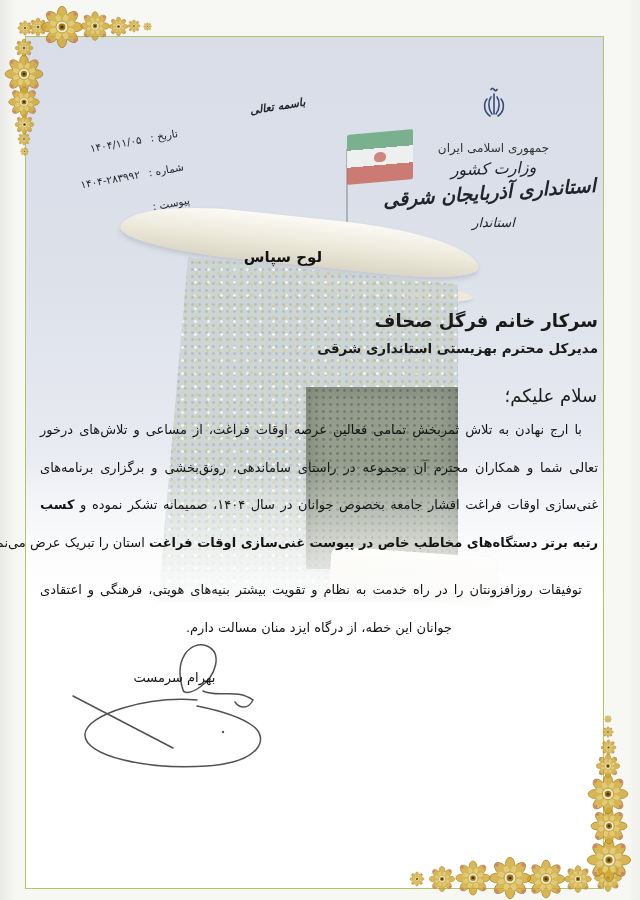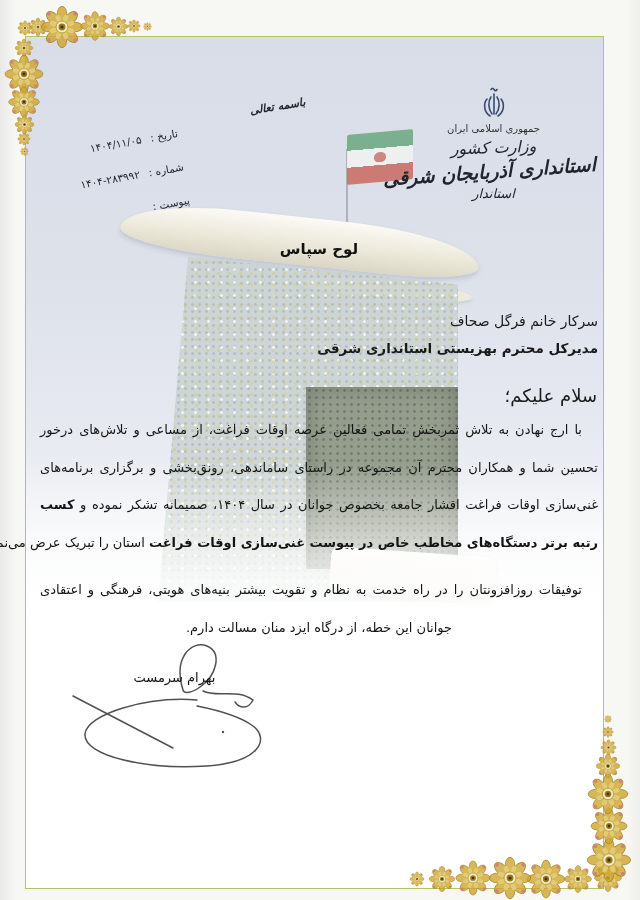--- a/index.html
+++ b/index.html
@@ -42,32 +42,32 @@
     background-image:radial-gradient(rgba(55,66,50,.5) 1px,transparent 1.6px);
     background-size:7px 7px;box-shadow:inset 0 0 20px rgba(35,45,35,.4);}
   .sill{position:absolute;left:200px;top:335px;width:165px;height:46px;
     background:linear-gradient(180deg,#fcfbf6,#e7e4d3);border-radius:8px;
     transform:rotate(4deg);box-shadow:0 2px 4px rgba(125,125,140,.3);}
   .fade{position:absolute;left:0;top:0;width:100%;height:100%;
     background:linear-gradient(180deg,rgba(255,255,255,0) 50%,rgba(255,255,255,.85) 64%,#fff 71%);}
   
   .letterhead{position:absolute;right:44px;top:86px;width:205px;text-align:center;color:#20242c;}
   .emblem{display:block;margin:0 auto;}
-  .emblem-caption{font-size:10px;letter-spacing:.5px;color:#333;margin-top:1px;}
+  .emblem-caption{font-size:12px;letter-spacing:.5px;color:#333;margin-top:19px;}
   .lh-ministry{font-size:16px;font-style:italic;margin-top:4px;transform:rotate(-2deg);}
   .lh-org{font-size:19px;font-style:italic;font-weight:bold;margin-top:3px;transform:rotate(-4deg);white-space:nowrap;}
-  .lh-office{font-size:13px;font-style:italic;margin-top:4px;}
+  .lh-office{font-size:13px;font-style:italic;margin-top:12px;}
   .bismillah{position:absolute;left:230px;top:100px;width:95px;text-align:center;
     font-size:11px;font-style:italic;font-weight:bold;transform:rotate(-9deg);color:#23262c;}
   .meta{position:absolute;left:28px;top:136px;width:158px;transform:rotate(-10deg);font-size:10.5px;color:#23262c;}
   .meta-row{display:flex;justify-content:flex-start;gap:9px;line-height:21px;margin-bottom:13px;white-space:nowrap;}
   .meta-label{font-weight:500;}
-  .title{position:absolute;left:0;top:240px;width:566px;text-align:center;font-size:15px;font-weight:bold;color:#111;margin-left:36px;}
+  .title{position:absolute;left:0;top:248px;width:566px;text-align:center;font-size:15px;font-weight:bold;color:#111;}
   .recipient{position:absolute;right:42px;top:312px;text-align:right;}
-  .recipient .r-name{font-size:14px;font-weight:normal;line-height:18px;}
+  .recipient .r-name{font-size:18px;font-weight:bold;line-height:18px;}
   .recipient .r-role{font-size:13.5px;font-weight:bold;line-height:18px;margin-top:9px;}
   .salutation{position:absolute;right:43px;top:385px;font-size:18px;}
   .body-block{position:absolute;left:40px;top:411px;width:558px;font-size:13px;color:#141414;}
   .bline{height:37.5px;line-height:37.5px;white-space:nowrap;overflow:visible;}
   .just{text-align:justify;text-align-last:justify;}
   .indent{padding-right:16px;}
   .alignr{text-align:right;text-align-last:right;}
   .alignc{text-align:center;text-align-last:center;}
   .p2{margin-top:10px;}
   .signature{position:absolute;left:55px;top:636px;width:240px;height:145px;}
@@ -258,21 +258,21 @@
   <div class="title">لوح سپاس</div>
 
   <div class="recipient">
     <div class="r-name">سرکار خانم فرگل صحاف</div>
     <div class="r-role">مدیرکل محترم بهزیستی استانداری شرقی</div>
   </div>
   <div class="salutation">سلام علیکم؛</div>
 
   <div class="body-block">
     <div class="bline just indent"><span>با ارج نهادن به تلاش ثمربخش تمامی فعالین عرصه اوقات فراغت، از مساعی و تلاش‌های درخور</span><b></b><span></span></div>
-    <div class="bline just"><span>تحسین شما و همکاران محترم آن مجموعه در راستای ساماندهی، رونق‌بخشی و برگزاری برنامه‌های</span><b></b><span></span></div>
+    <div class="bline just"><span>تعالی شما و همکاران محترم آن مجموعه در راستای ساماندهی، رونق‌بخشی و برگزاری برنامه‌های</span><b></b><span></span></div>
     <div class="bline just"><span>غنی‌سازی اوقات فراغت اقشار جامعه بخصوص جوانان در سال ۱۴۰۴، صمیمانه تشکر نموده و </span><b>کسب</b><span></span></div>
     <div class="bline alignr"><span></span><b>رتبه برتر دستگاه‌های مخاطب خاص در پیوست غنی‌سازی اوقات فراغت</b><span> استان را تبریک عرض می‌نمایم.</span></div>
     <div class="bline just indent p2"><span>توفیقات روزافزونتان را در راه خدمت به نظام و تقویت بیشتر بنیه‌های هویتی، فرهنگی و اعتقادی</span><b></b><span></span></div>
     <div class="bline alignc"><span>جوانان این خطه، از درگاه ایزد منان مسالت دارم.</span><b></b><span></span></div>
   </div>
 
   <div class="signature">
     <svg class="sig-svg" width="240" height="145" viewBox="0 0 240 145">
       <g fill="none" stroke="#333" stroke-width="1.5" stroke-linecap="round" opacity="0.85">
         <path d="M128,54 C118,22 136,4 152,10 C168,17 161,40 145,51 C137,57 129,58 128,54"></path>

